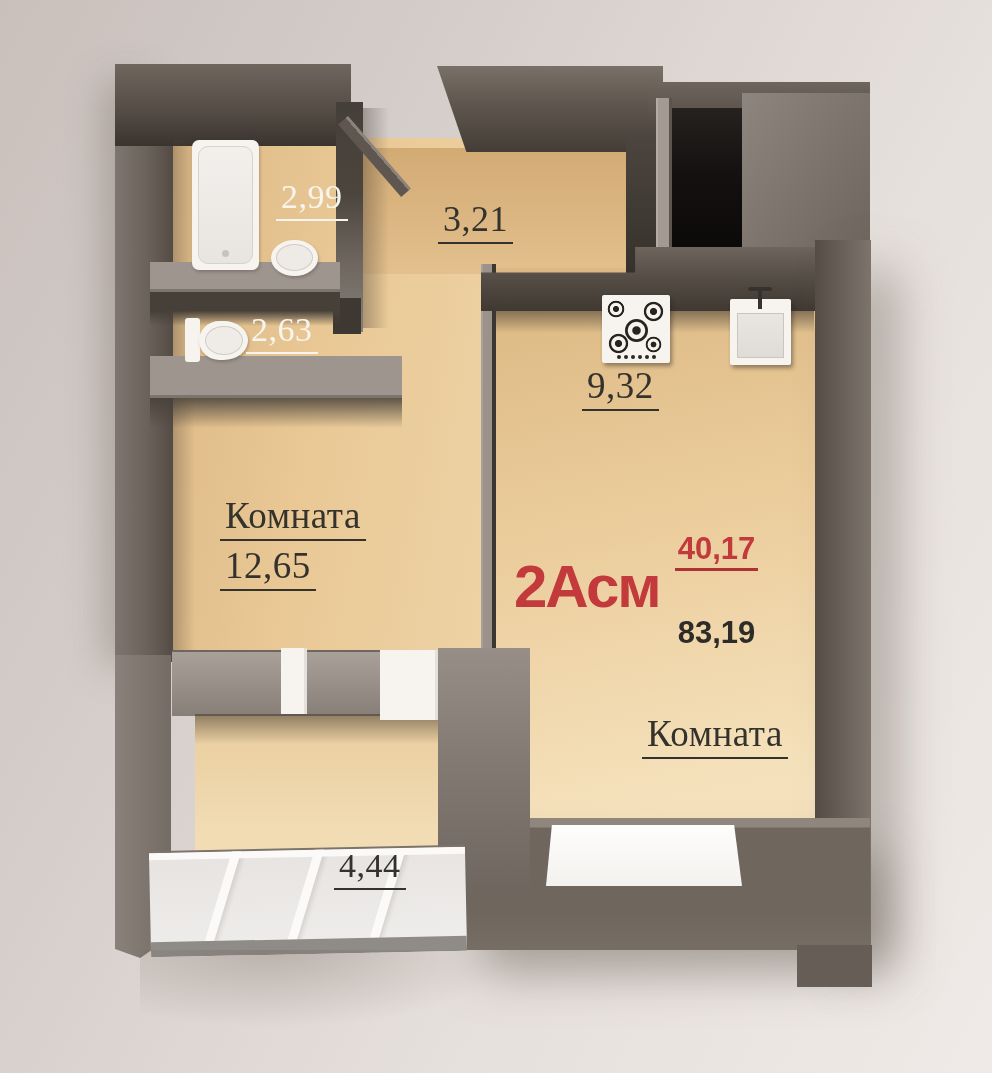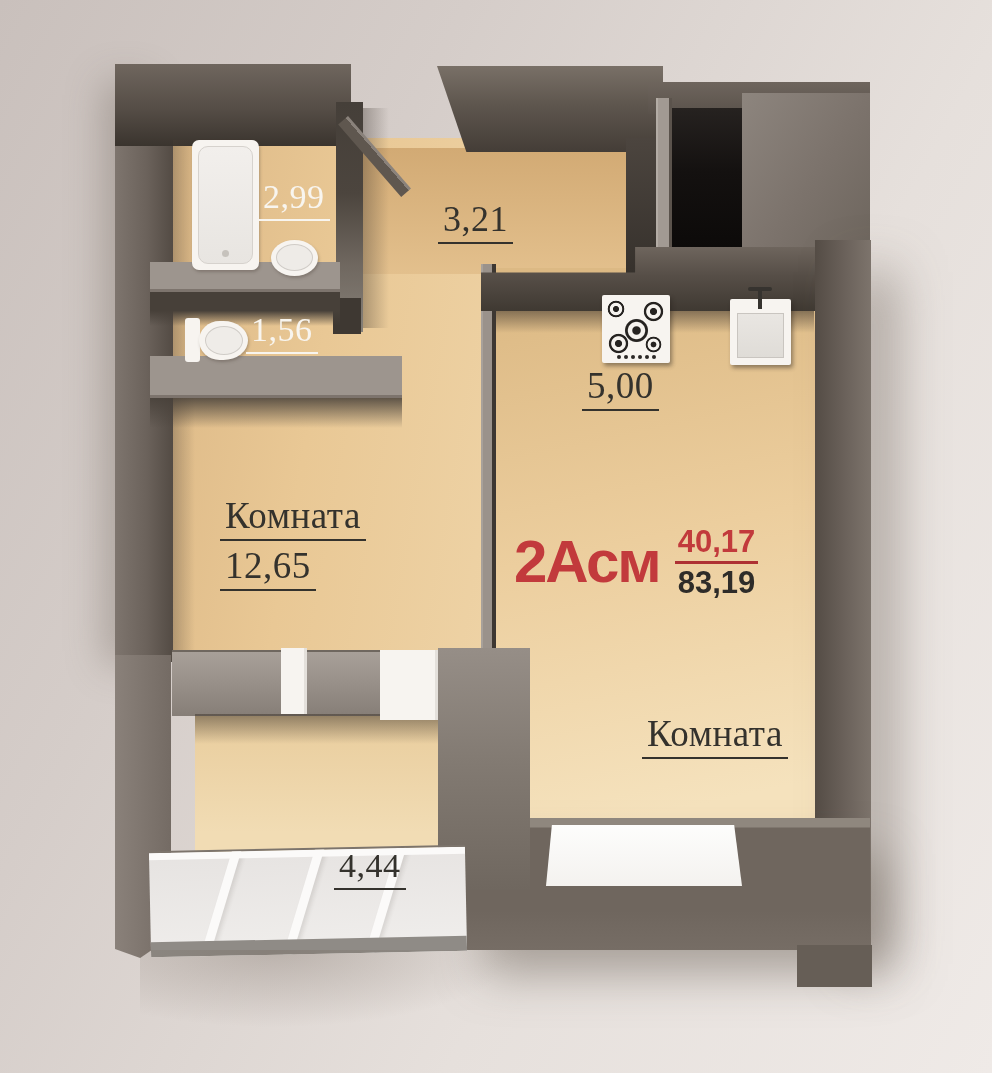--- a/index.html
+++ b/index.html
@@ -126,31 +126,31 @@
        transform:rotate(18deg);box-shadow:3px 0 4px rgba(60,52,45,.12);}
   .m1{left:21%;} .m2{left:47%;} .m3{left:73%;}
   .shadow-bottom{left:140px;top:950px;width:380px;height:78px;
        background:radial-gradient(ellipse at 35% 0,rgba(118,106,96,.35),rgba(118,106,96,0) 70%);}
   
   .rlabel{position:absolute;color:#34322d;line-height:1.08;letter-spacing:.5px;}
   .rlabel .line{display:block;margin-bottom:5px;}
   .u{display:inline-block;border-bottom:2px solid currentColor;padding:0 5px 3px;}
   .white{color:#f8f5ef;}
   .s34{font-size:34px;} .s36{font-size:36px;} .s37{font-size:37px;}
-  .lbl-bath{left:258px;top:179px;}
+  .lbl-bath{left:276px;top:179px;}
   .lbl-wc{left:246px;top:312px;}
   .lbl-hall{left:438px;top:200px;}
   .lbl-kitchen{left:582px;top:366px;}
   .lbl-room-left{left:220px;top:496px;}
   .lbl-room-right{left:642px;top:714px;}
   .lbl-balcony{left:334px;top:848px;}
   .apt{left:514px;top:524px;display:flex;align-items:center;gap:15px;
        font-family:"Liberation Sans","DejaVu Sans",sans-serif;font-weight:700;}
   .apt .type{font-size:60px;line-height:.95;letter-spacing:-2px;color:#c23a3c;}
-  .apt .frac{display:flex;flex-direction:column;align-items:center;margin-top:2px;}
+  .apt .frac{display:flex;flex-direction:column;align-items:center;margin-top:9px;gap:43px;}
   .apt .num{font-size:31px;line-height:1;color:#c23a3c;padding:0 3px 4px;border-bottom:3px solid #ae3133;}
   .apt .den{font-size:31px;line-height:1;color:#2e2c29;padding-top:3px;}
 </style>
 </head>
 <body>
 
 <div class="stage">
 
   <div class="abs f-main"></div>
   <div class="abs f-entry"></div>
@@ -225,27 +225,27 @@
     <span class="mullion m3"></span>
     <div class="rail-top"></div>
     <div class="rail-bottom"></div>
   </div>
   <div class="abs shadow-bottom"></div>
 
   <div class="rlabel white s34 lbl-bath">
     <span class="u">2,99</span>
   </div>
   <div class="rlabel white s34 lbl-wc">
-    <span class="u">1,56</span>
+    <span class="u">2,63</span>
   </div>
   <div class="rlabel s36 lbl-hall">
     <span class="u">3,21</span>
   </div>
   <div class="rlabel s37 lbl-kitchen">
-    <span class="line"><span class="u">5,00</span></span>
+    <span class="line"><span class="u">9,32</span></span>
   </div>
   <div class="rlabel s37 lbl-room-left">
     <span class="line"><span class="u">Комната</span></span>
     <span class="line"><span class="u">12,65</span></span>
   </div>
   <div class="rlabel s37 lbl-room-right">
     <span class="line"><span class="u">Комната</span></span>
   </div>
   <div class="rlabel s34 lbl-balcony">
     <span class="u">4,44</span>

